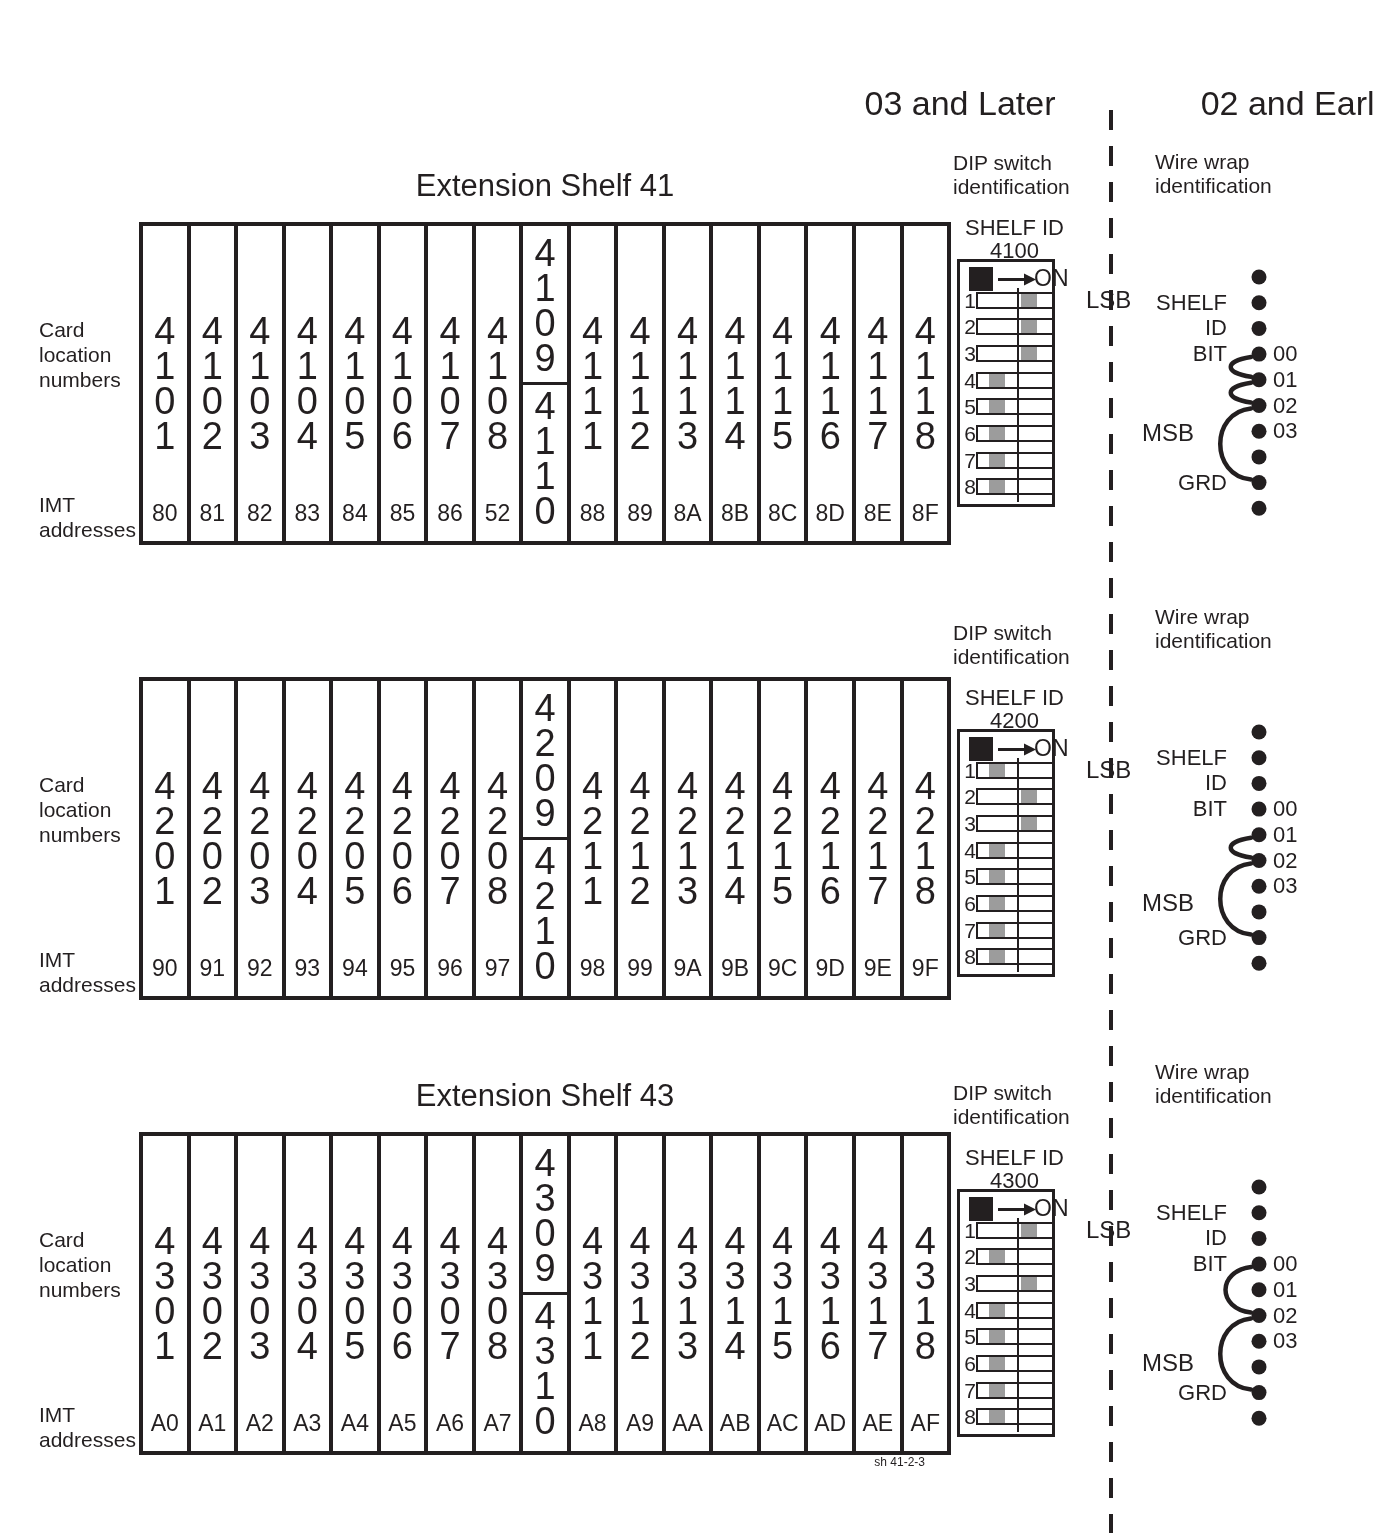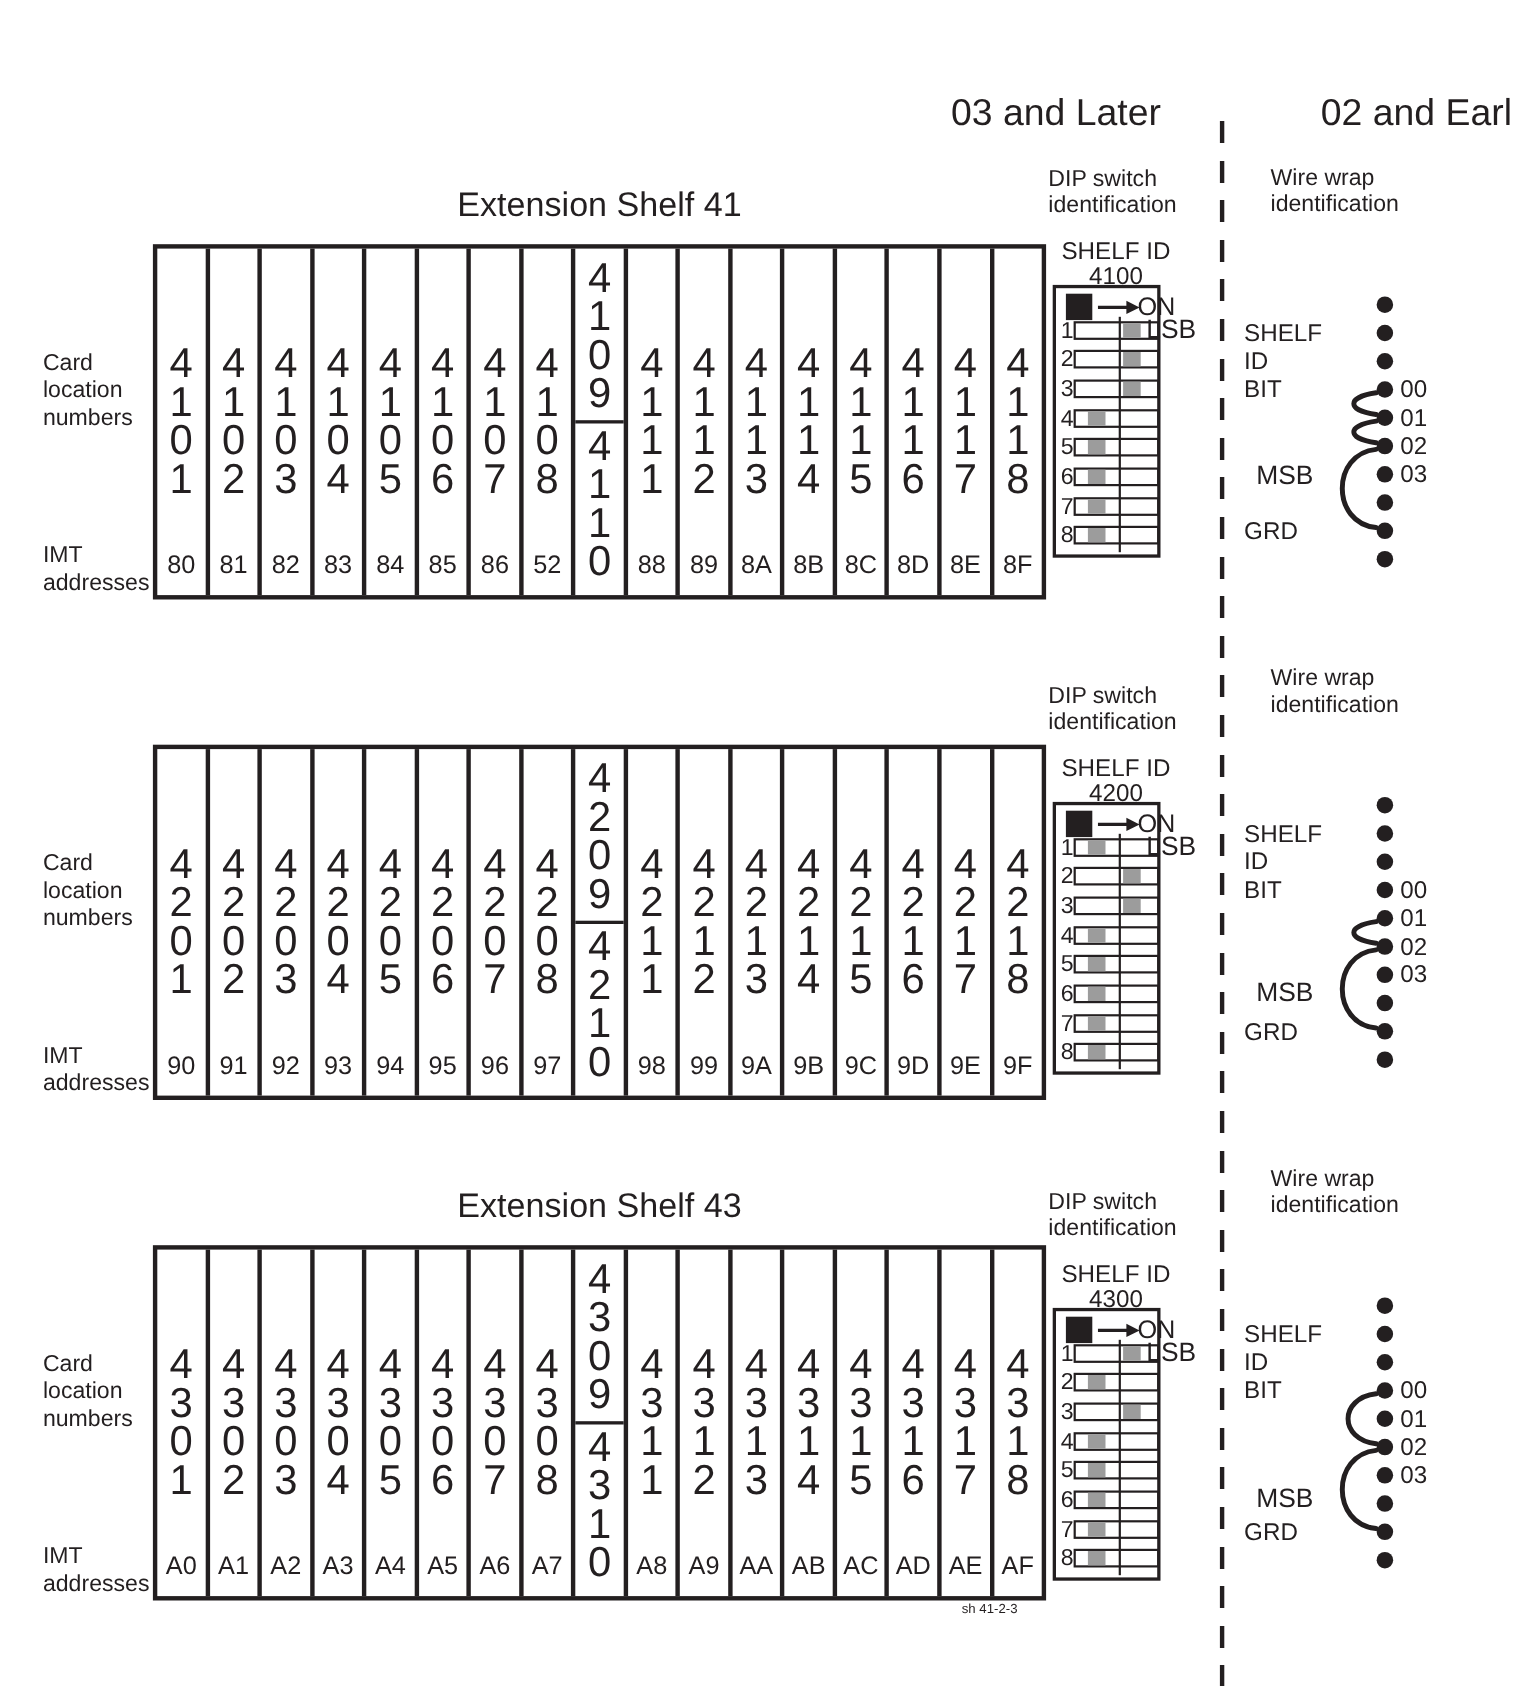--- a/index.html
+++ b/index.html
@@ -53,28 +53,28 @@
   .dip-on{position:absolute;left:74px;top:3px;font-size:23px;}
   .dip-centerline{position:absolute;left:57px;top:26px;width:2px;height:214px;background:#231f20;}
   .dip-row{position:absolute;left:3px;height:17px;width:100px;}
   .dip-num{position:absolute;left:0;top:-2px;width:13px;text-align:right;
     font-size:21px;line-height:21px;}
   .dip-rect{position:absolute;left:13px;top:0;width:74px;height:13px;
     border:2px solid #231f20;background:transparent;}
   .dip-actuator{position:absolute;top:0;width:16px;height:13px;background:#9c9c9c;}
   .dip-actuator.on{left:43px;}
   .dip-actuator.off{left:11px;}
-  .lsb{position:absolute;left:1011px;top:calc(var(--dip-top) + 27px);font-size:24px;}
+  .lsb{position:absolute;left:1055px;top:calc(var(--dip-top) + 27px);font-size:24px;}
   .msb{position:absolute;left:1111px;top:calc(var(--dip-top) + 160px);font-size:24px;}
 
   
   .ww-label{position:absolute;left:1124px;top:10px;font-size:21px;line-height:24px;}
   .ww-block{position:absolute;left:1100px;top:122px;width:270px;height:272px;}
   .ww-svg{position:absolute;left:50px;top:0;}
-  .ww-side{position:absolute;left:0;width:96px;font-size:22px;line-height:23px;}
+  .ww-side{position:absolute;left:0;width:96px;text-align:right;font-size:22px;line-height:23px;}
   .ww-bit{position:absolute;left:142px;font-size:22px;line-height:23px;}
 
   .footer-note{left:820px;top:1455px;width:105px;text-align:right;font-size:12px;}
 </style>
 </head>
 <body>
 
 <div class="canvas">
 
   <div class="abs hdr-left-era">03 and Later</div>

